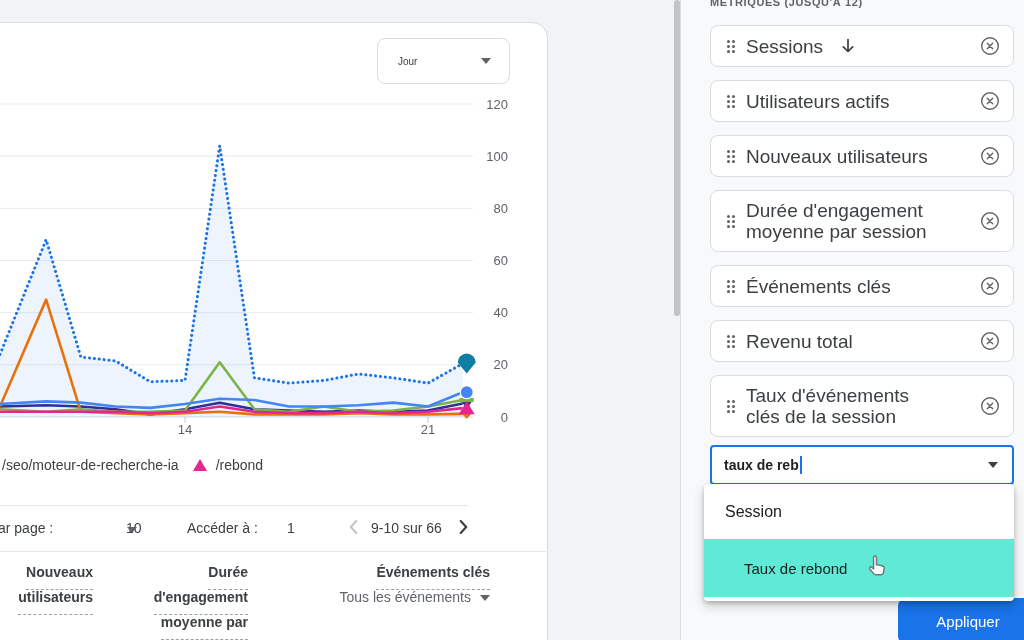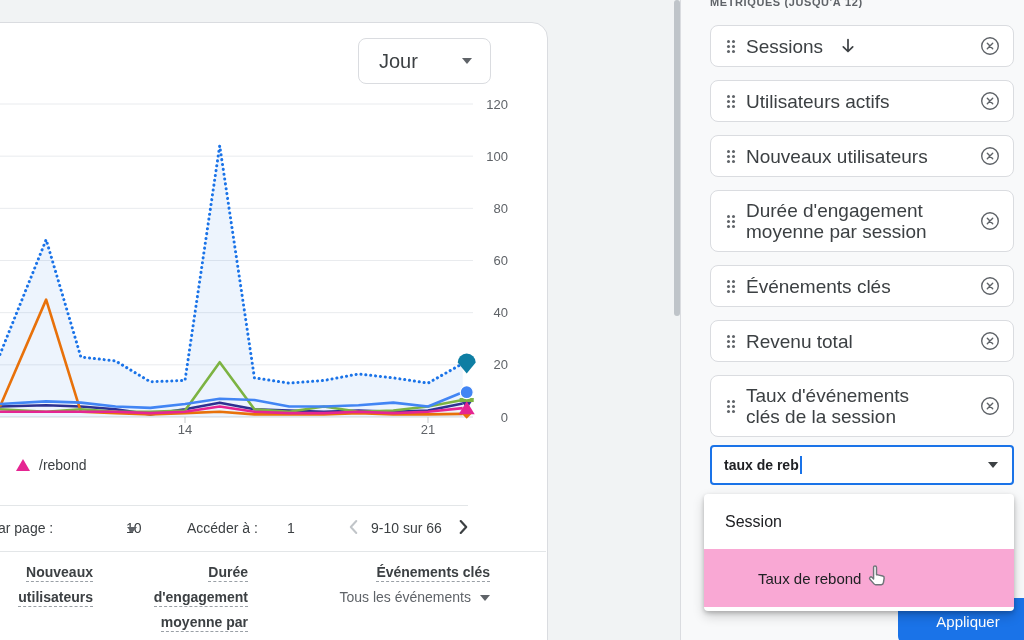--- a/index.html
+++ b/index.html
@@ -7,41 +7,41 @@
     width:1024px;height:640px;position:relative;overflow:hidden;
     background:#fff;font-family:"Liberation Sans",sans-serif;color:#3c4043;
     -webkit-font-smoothing:antialiased;
   }
   .abs{position:absolute;}
   
   .page-bg{left:0;top:0;width:681px;height:640px;background:#f1f3f4;}
   .report-card{left:-20px;top:22px;width:566px;height:640px;background:#fff;
     border:1px solid #dadce0;border-radius:0 16px 0 0;}
   
-  .gran-btn{left:358px;top:38px;width:133px;height:46px;background:#fff;border:1px solid #dadce0;
+  .gran-btn{left:377px;top:38px;width:133px;height:46px;background:#fff;border:1px solid #dadce0;
     border-radius:8px;display:flex;align-items:center;justify-content:space-between;
-    padding:0 18px 0 20px;box-sizing:border-box;font-size:20px;color:#3c4043;cursor:pointer;}
+    padding:0 18px 0 20px;box-sizing:border-box;font-size:10px;color:#3c4043;cursor:pointer;}
   .tri{width:0;height:0;border-left:5px solid transparent;border-right:5px solid transparent;
     border-top:6px solid #5f6368;}
   .tri.dark{border-top-color:#3c4043;}
   #chart{left:0;top:88px;font-family:inherit;}
   
   .legend{left:2px;top:455px;height:20px;display:flex;align-items:center;font-size:14px;color:#3c4043;}
   .legend .tri-up{width:0;height:0;border-left:7px solid transparent;border-right:7px solid transparent;
     border-bottom:12px solid #e52592;margin:0 9px 0 14px;}
   .legend span{white-space:nowrap;}
   
   .div1{left:0;top:505px;width:468px;height:1px;background:#e3e6e8;}
   .div2{left:0;top:551px;width:546px;height:1px;background:#e3e6e8;}
   
   .pag{font-size:14px;color:#3c4043;white-space:nowrap;}
   .chev{display:block;}
   
   .thcol{top:560px;font-size:14px;font-weight:600;color:#3c4043;text-align:right;line-height:25px;}
-  .thcol .u{border-bottom:1px dashed #9aa0a6;padding-bottom:1px;white-space:nowrap;}
+  .thcol .u{border-bottom:1px dashed #9aa0a6;padding-bottom:9px;white-space:nowrap;}
   .th-sub{font-weight:normal;color:#5f6368;display:flex;justify-content:flex-end;align-items:center;gap:9px;}
   
   .v-divider{left:680px;top:0;width:1px;height:640px;background:#dadce0;}
   .scroll-thumb{left:674px;top:0;width:6px;height:316px;background:#bfc4c9;border-radius:3px;}
   .right-panel{left:681px;top:0;width:343px;height:640px;background:#f8f9fa;}
   .rp-header{left:29px;top:-4px;font-size:11px;font-weight:bold;color:#5f6368;letter-spacing:.6px;white-space:nowrap;}
   .chips{left:29px;top:25px;width:304px;display:flex;flex-direction:column;gap:13px;}
   .chip{background:#fff;border:1px solid #dadce0;border-radius:8px;display:flex;align-items:center;
     padding:9px 12px 9px 13px;box-sizing:border-box;min-height:40px;}
   .dots{width:3px;height:3px;border-radius:50%;background:#5f6368;margin:0 16px 10px 3px;flex:none;
@@ -50,25 +50,25 @@
   .chip .spacer{flex:1;}
   .close-btn{flex:none;width:22px;height:22px;cursor:pointer;background:none;border:none;padding:0;}
   .sort-ic{margin-left:16px;display:flex;align-items:center;}
   
   .metric-search{left:29px;top:445px;width:304px;height:40px;background:#fff;border:2px solid #1a73e8;
     border-radius:4px;box-sizing:border-box;display:flex;align-items:center;padding:0 14px 0 12px;}
   .metric-search .val{font-size:14px;color:#202124;font-weight:bold;}
   .caret{width:2px;height:18px;background:#1a73e8;margin-left:1px;}
   .metric-search .spacer{flex:1;}
   
-  .dd{left:23px;top:494px;width:310px;background:#fff;border-radius:4px;z-index:3;
+  .dd{left:23px;top:484px;width:310px;background:#fff;border-radius:4px;z-index:3;
     box-shadow:0 2px 4px rgba(0,0,0,.2),0 5px 12px rgba(0,0,0,.18);padding-bottom:4px;overflow:hidden;}
   .dd-group{height:55px;display:flex;align-items:center;padding-left:21px;font-size:16px;color:#202124;}
-  .dd-opt{height:58px;display:flex;align-items:center;padding-left:54px;font-size:15px;color:#202124;
-    background:#f9a8d4;cursor:pointer;position:relative;}
+  .dd-opt{height:58px;display:flex;align-items:center;padding-left:40px;font-size:15px;color:#202124;
+    background:#5eead4;cursor:pointer;position:relative;}
   .hand{position:absolute;left:160px;top:14px;}
   
   .apply-btn{left:217px;top:598px;width:140px;height:46px;background:#1a73e8;color:#fff;border:none;
     border-radius:8px;font-size:15px;font-family:inherit;z-index:1;cursor:pointer;}
 </style>
 </head>
 <body>
 
 <div class="abs page-bg"></div>
 <div class="abs report-card"></div>
@@ -106,20 +106,21 @@
     <polyline points="-0.02562000000000353,354.4008 46.144000000000005,239.6356 80.858,357.0091 115.572,360.92155 150.286,381.78795 185,380.4838 219.714,145.73680000000002 254.428,377.8755 289.142,383.0921 323.856,380.4838 358.57,373.96305 393.284,377.8755 427.998,383.0921 462.712,363.52985" fill="none" stroke="#1a73e8" stroke-width="3" stroke-linejoin="round" stroke-dasharray="0.1 4.8" stroke-linecap="round"></polyline>
     <polygon points="459.712,398.43684 473.712,398.43684 466.712,409.43684" fill="#2d3191"></polygon>
     <polygon points="466.712,408.87004 471.712,413.87004 466.712,418.87004 461.712,413.87004" fill="#e8710a"></polygon>
     <rect x="459.712" y="398.04605" width="14" height="4" fill="#7cb342"></rect>
     <circle cx="466.712" cy="392.22115" r="6.5" fill="#4285f4" stroke="#fff" stroke-width="1.2"></circle>
     <polygon points="458.712,414.13178 474.712,414.13178 466.712,401.13178" fill="#e52592"></polygon>
     <path d="M457.712,362.52985 A9,9 0 0 1 475.712,362.52985 L466.712,373.52985 Z" fill="#0e7ea3"></path>
   </svg>
 
 <div class="abs legend">
+  <span>/seo/moteur-de-recherche-ia</span>
   <span class="tri-up"></span>
   <span>/rebond</span>
 </div>
 
 <div class="abs div1"></div>
 <div class="abs div2"></div>
 
 <div class="abs pag" style="left:-2px;top:520px;">ar page :</div>
 <div class="abs pag" style="left:78px;top:520px;margin-left:48px;">10</div>
 <div class="abs tri" style="left:127px;top:527px;"></div>

